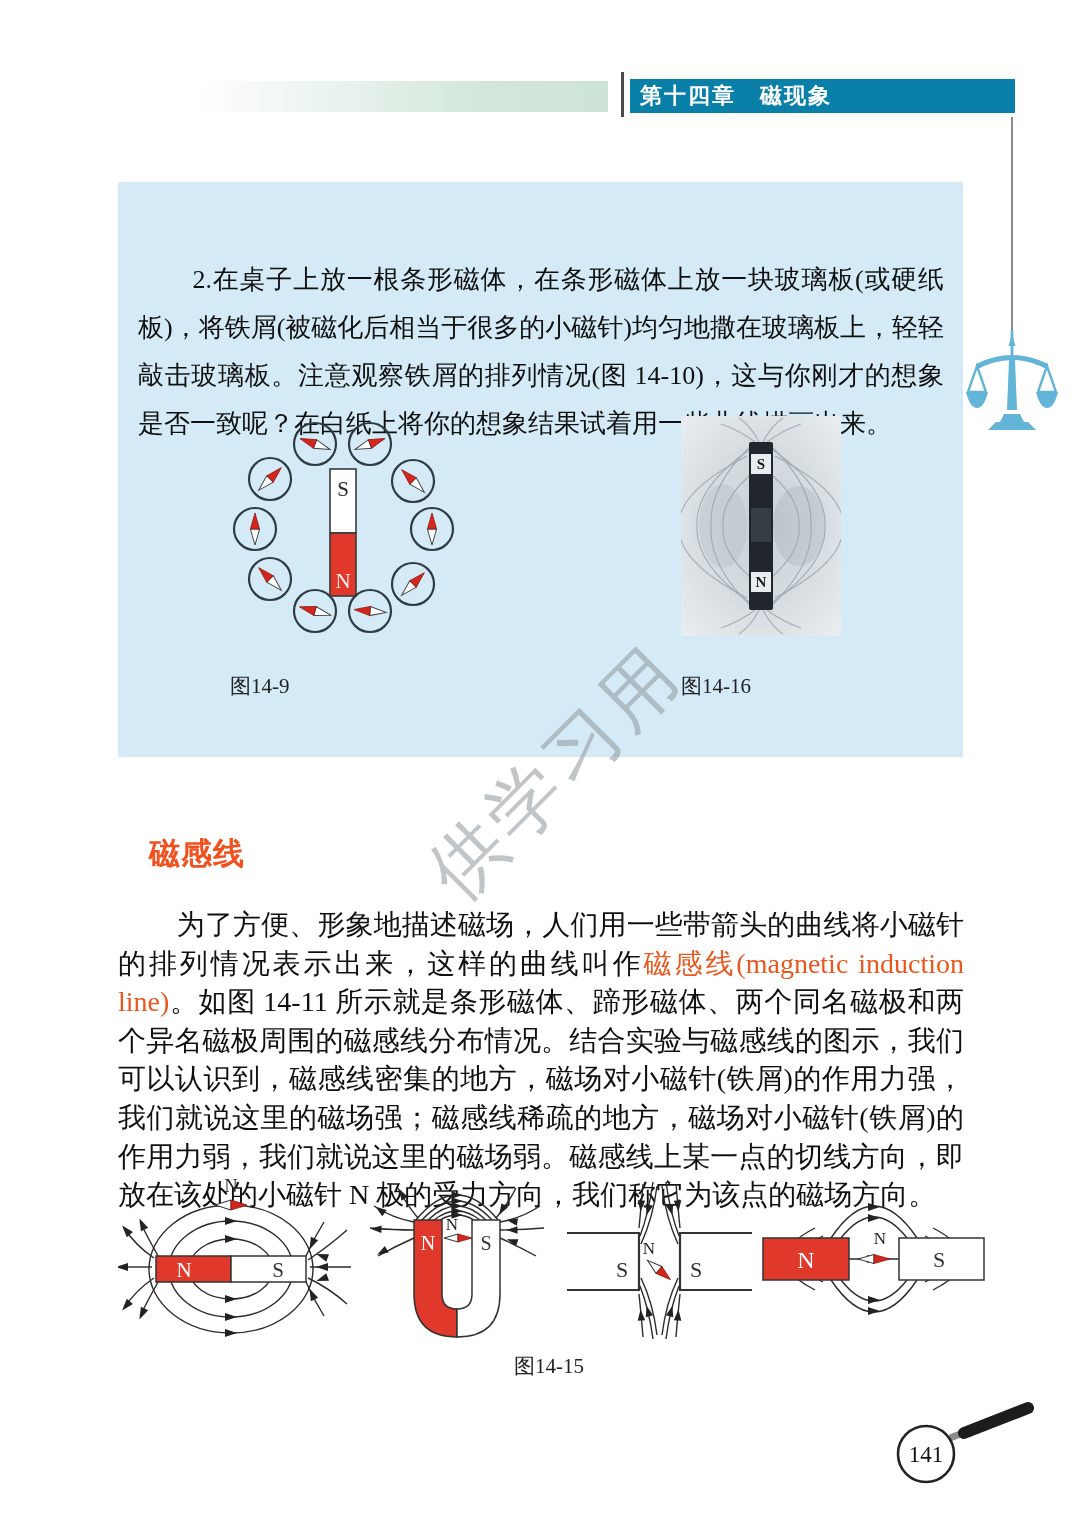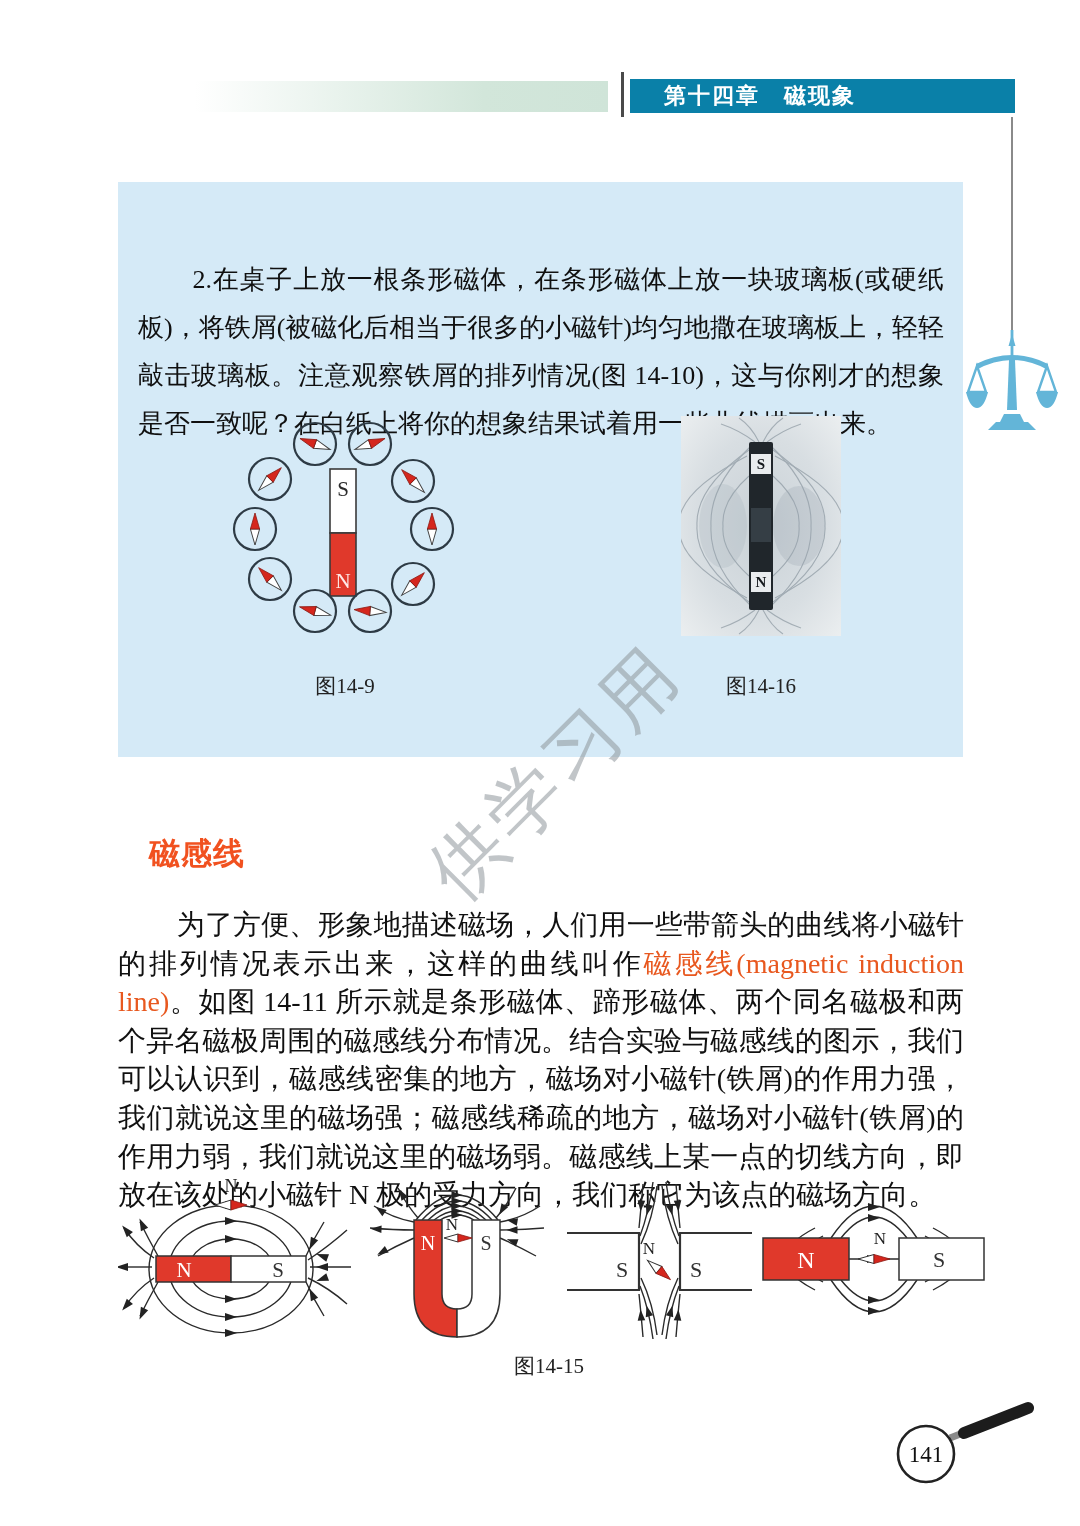--- a/index.html
+++ b/index.html
@@ -4,30 +4,30 @@
 <style>
   html,body{margin:0;padding:0;background:#fff;}
   #page{position:relative;width:1080px;height:1526px;background:#ffffff;overflow:hidden;
         font-family:"Liberation Serif","DejaVu Serif",serif;color:#141414;}
   
   .grad-bar{position:absolute;left:195px;top:81px;width:413px;height:31px;
             background:linear-gradient(to right, rgba(214,232,222,0) 0%, #d2e6da 70%, #cfe4d8 100%);}
   .hdr-sep{position:absolute;left:621px;top:72px;width:3px;height:45px;background:#4a4a4a;}
   .banner{position:absolute;left:630px;top:79px;width:385px;height:34px;background:#0a80a8;
           color:#fff;font-family:"Liberation Sans","DejaVu Sans",sans-serif;font-weight:bold;
-          font-size:22px;line-height:34px;padding-left:34px;box-sizing:border-box;letter-spacing:2px;}
+          font-size:22px;line-height:34px;padding-left:10px;box-sizing:border-box;letter-spacing:2px;}
   .margin-line{position:absolute;left:1011px;top:117px;width:2px;height:214px;background:#8a8a8a;}
   .scales{position:absolute;left:966px;top:330px;}
   
   .act-box{position:absolute;left:118px;top:182px;width:845px;height:575px;background:#d5eaf7;}
   .act-par{position:absolute;left:20px;right:19px;top:48px;font-size:26px;line-height:48px;
            text-align:justify;text-indent:2.1em;color:#101010;}
   .fig9{position:absolute;left:112px;top:234px;}
   .fig10{position:absolute;left:563px;top:234px;}
-  .cap{position:absolute;top:490px;font-size:21px;color:#222;text-align:center;}
+  .cap{position:absolute;top:490px;font-size:21px;color:#222;}
   .cap9{left:112px;width:230px;}
   .cap10{left:563px;width:160px;}
   
   .watermark{position:absolute;left:443px;top:836px;font-size:74px;letter-spacing:6px;
              color:rgba(142,149,155,0.55);white-space:nowrap;transform:rotate(-45deg);
              transform-origin:0 50%;pointer-events:none;font-family:"Liberation Serif","DejaVu Serif",serif;}
   
   .sec-head{position:absolute;left:118px;top:833px;font-size:31px;font-weight:bold;color:#f1511f;
             font-family:"Liberation Sans","DejaVu Sans",sans-serif;letter-spacing:1px;margin-left:31px;}
   .sec-par{position:absolute;left:118px;top:878px;width:846px;font-size:28px;line-height:38.6px;

